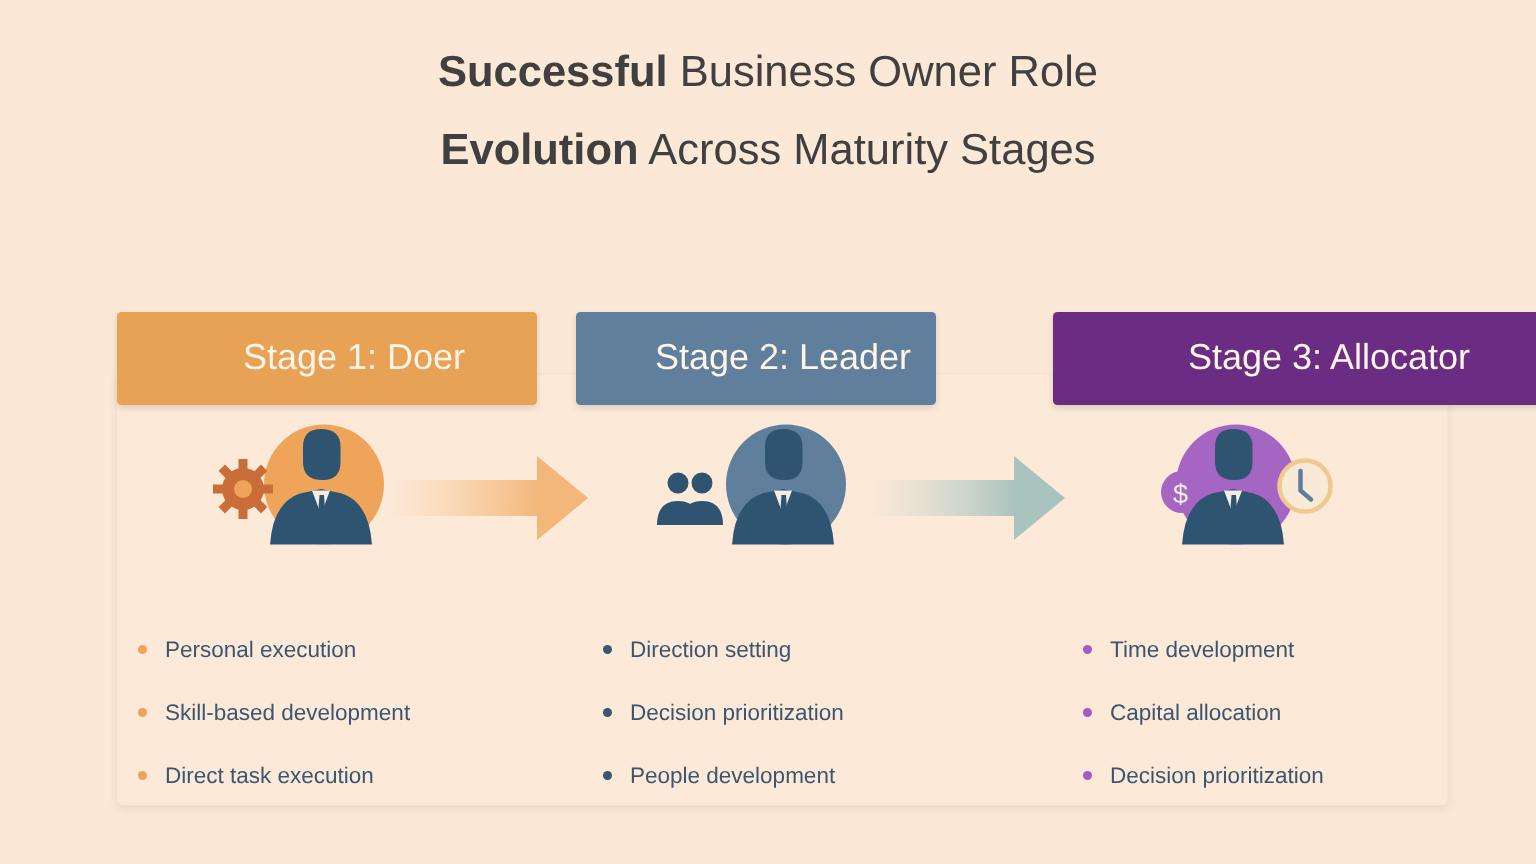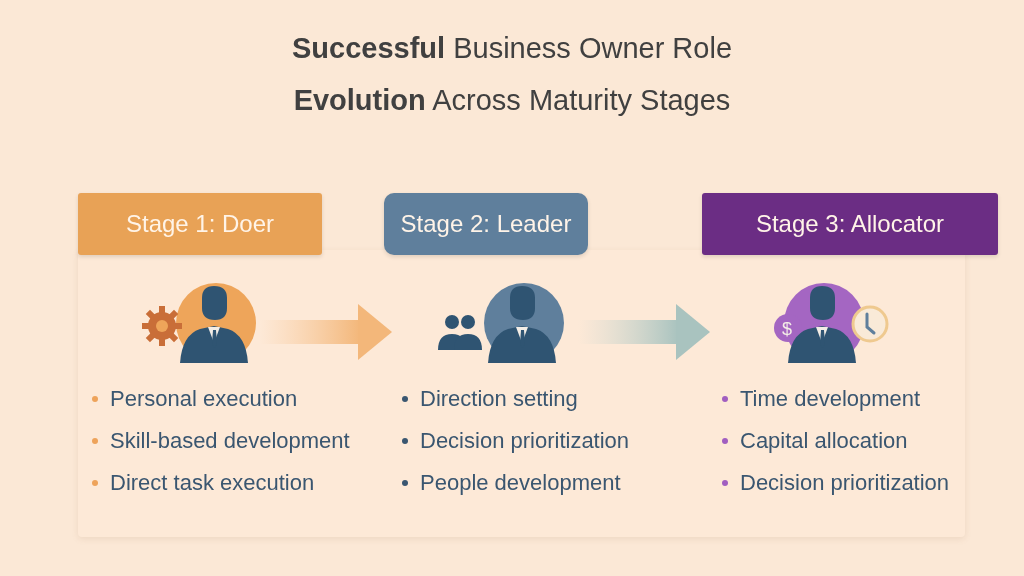--- a/index.html
+++ b/index.html
@@ -16,31 +16,32 @@
   .title b { font-weight: 700; }
   .title .rest { font-weight: 400; }
   .t1 { top: 30px; }
   .t2 { top: 82px; }
   .panel {
     position: absolute; left: 78px; top: 250px; width: 887px; height: 287px;
     background: #fde9d7; border-radius: 4px;
     box-shadow: 0 2px 6px rgba(160,120,90,0.15);
   }
   .stage-head {
-    position: absolute; top: 193px; height: 62px; border-radius: 3px;
+    position: absolute; top: 208px; height: 62px; border-radius: 3px;
     color: #fff4e8; font-size: 24px; line-height: 62px; text-align: center;
     box-shadow: 0 2px 4px rgba(0,0,0,0.12);
+    padding-left: 36px;
   }
   .avatar {
     position: absolute; top: 278px; width: 80px; height: 90px;
   }
   .arrow { position: absolute; top: 302px; }
   .bullets {
-    position: absolute; top: 378px; list-style: none; margin: 0; padding: 0;
-    color: #3a5670; font-size: 22px;
+    position: absolute; top: 412px; list-style: none; margin: 0; padding: 0;
+    color: #3a5670; font-size: 15px;
   }
   .bullets li { height: 42px; display: flex; align-items: center; }
   .bullets .dot {
     width: 6px; height: 6px; border-radius: 50%; margin-right: 12px; flex: none;
   }
 </style>
 </head>
 <body>
 
 <div class="title t1">
@@ -48,21 +49,21 @@
 </div>
 <div class="title t2">
   <b>Evolution</b><span class="rest"> Across Maturity Stages</span>
 </div>
 
 <div class="panel"></div>
 
 <div class="stage-head" style="left:78px;width:244px;background:#e8a256;">
   <span>Stage 1: Doer</span>
 </div>
-<div class="stage-head" style="left:384px;width:204px;background:#5f7f9c;border-radius:10px;">
+<div class="stage-head" style="left:384px;width:204px;background:#5f7f9c;">
   <span>Stage 2: Leader</span>
 </div>
 <div class="stage-head" style="left:702px;width:296px;background:#6b2d84;">
   <span>Stage 3: Allocator</span>
 </div>
 
 <svg class="avatar" style="left:140px;width:120px;" viewBox="0 0 120 90">
   <circle cx="76" cy="45" r="40" fill="#eea55a"></circle>
   <g fill="#c96e38">
     <circle cx="22" cy="48" r="14"></circle>

